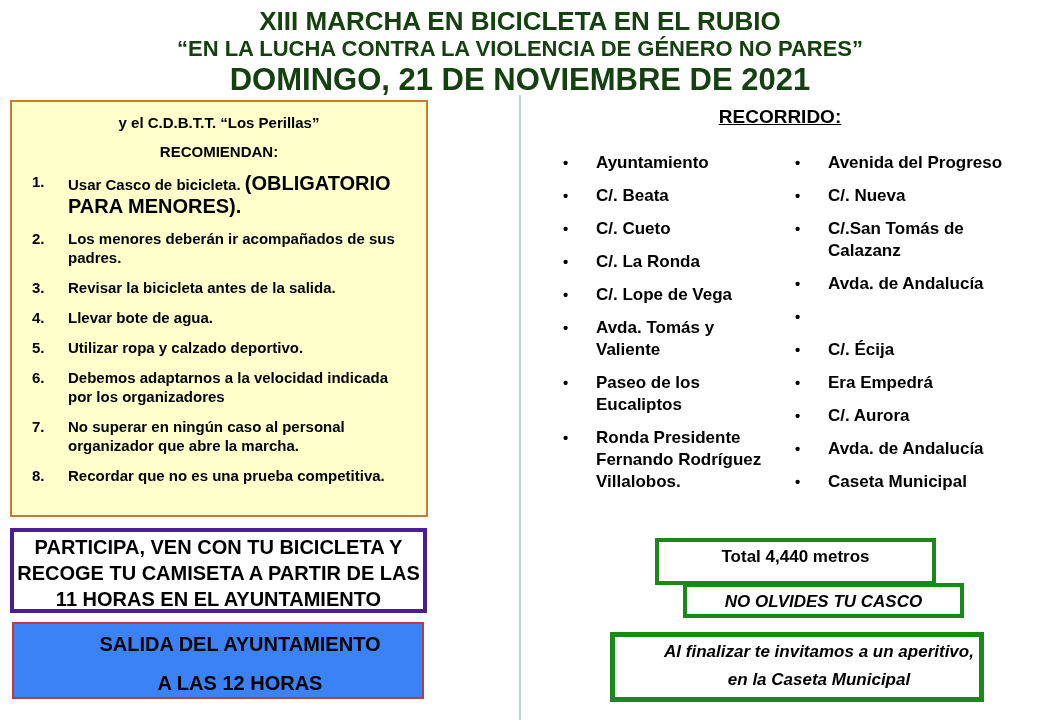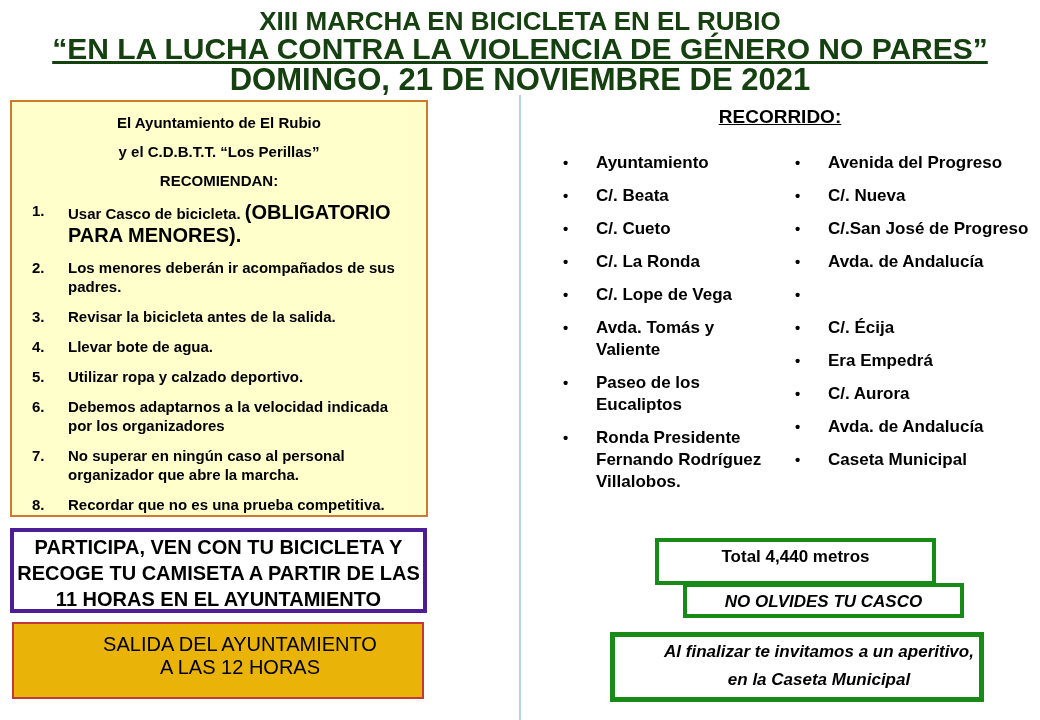--- a/index.html
+++ b/index.html
@@ -4,39 +4,39 @@
 <style>
   * { box-sizing: border-box; }
   html,body { margin:0; padding:0; }
   body {
     width:1040px; height:720px; position:relative; overflow:hidden;
     background:#ffffff; font-family:"Liberation Sans", sans-serif; color:#000;
   }
   .title-block { position:absolute; top:7px; left:0; width:1040px; text-align:center;
     color:#15400F; font-weight:bold; }
   .title-line1 { font-size:26px; line-height:28px; }
-  .title-line2 { font-size:30px; line-height:28px;text-decoration:underline; }
+  .title-line2 { font-size:22px; line-height:28px; }
   .title-line3 { font-size:31px; line-height:33px; }
 
   .rec-box { position:absolute; left:10px; top:100px; width:418px; height:417px;
     background:#FFFFCC; border:2px solid #CC7A2E; padding:6px 0 0 0; }
   .rec-head { text-align:center; font-size:15px; font-weight:bold; line-height:29px; }
   .rec-list { padding:6px 10px 0 20px; }
   .rec-item { display:flex; margin-bottom:11px; font-size:15px; font-weight:bold; line-height:19px; }
   .rec-num { width:36px; flex-shrink:0; }
   .rec-text { flex:1; }
   .rec-big { font-size:20px; line-height:23px; }
 
   .participate-box { position:absolute; left:10px; top:528px; width:417px; height:85px;
     border:4px solid #4c1d95; text-align:center; font-size:20px; font-weight:bold;
     line-height:26px; padding-top:2px; background:#fff; }
   .departure-box { position:absolute; left:12px; top:622px; width:412px; height:77px;
-    border:2px solid #C03A3A; text-align:center; font-size:20px; font-weight:normal; background:#eab308;padding-left:44px; }
+    border:2px solid #C03A3A; text-align:center; font-size:20px; font-weight:bold; background:#3b82f6;padding-left:44px; }
   .departure-line1 { margin-top:9px; }
-  .departure-line2 { }
+  .departure-line2 { margin-top:16px; }
 
   .divider { position:absolute; left:519px; top:95px; width:2px; height:625px; background:#B5D5DF; }
 
   .route-heading { position:absolute; left:530px; top:106px; width:500px; text-align:center;
     font-size:19px; font-weight:bold; text-decoration:underline; }
   .route-col { position:absolute; top:152px; }
   .route-col-1 { left:563px; width:218px; }
   .route-col-2 { left:795px; width:235px; }
   .route-item { display:flex; margin-bottom:11px; font-size:17px; font-weight:bold; line-height:22px; }
   .blt { width:33px; flex-shrink:0; font-size:15px; }
@@ -53,21 +53,20 @@
 <body>
 
 <div class="title-block">
   <div class="title-line1">XIII MARCHA EN BICICLETA EN EL RUBIO</div>
   <div class="title-line2">“EN LA LUCHA CONTRA LA VIOLENCIA DE GÉNERO NO PARES”</div>
   <div class="title-line3">DOMINGO, 21 DE NOVIEMBRE DE 2021</div>
 </div>
 
 <div class="rec-box">
   <div class="rec-head">
-    <div>El Ayuntamiento de El Rubio</div>
     <div>y el C.D.B.T.T. “Los Perillas”</div>
     <div>RECOMIENDAN:</div>
   </div>
   <div class="rec-list">
     <div class="rec-item">
       <span class="rec-num">1.</span>
       <span class="rec-text"><span>Usar Casco de bicicleta. </span><span class="rec-big">(OBLIGATORIO PARA MENORES).</span></span>
     </div>
     <div class="rec-item">
       <span class="rec-num">2.</span>
@@ -150,21 +149,21 @@
   <div class="route-item">
       <span class="blt">•</span>
       <span>Avenida del Progreso</span>
     </div>
   <div class="route-item">
       <span class="blt">•</span>
       <span>C/. Nueva</span>
     </div>
   <div class="route-item">
       <span class="blt">•</span>
-      <span>C/.San José de Progreso</span>
+      <span>C/.San Tomás de Calazanz</span>
     </div>
   <div class="route-item">
       <span class="blt">•</span>
       <span>Avda. de Andalucía</span>
     </div>
   <div class="route-item">
       <span class="blt">•</span>
     </div>
   <div class="route-item">
       <span class="blt">•</span>

